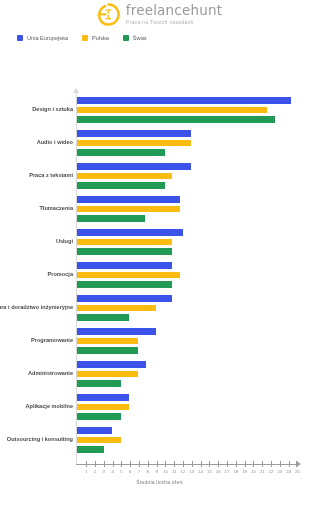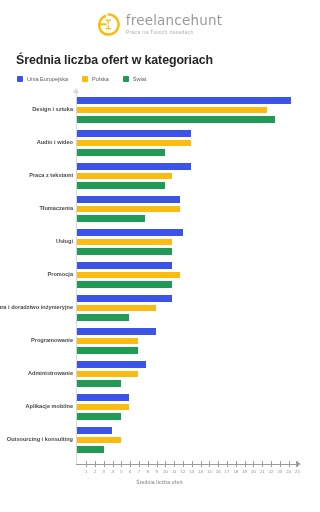--- a/index.html
+++ b/index.html
@@ -8,21 +8,21 @@
     background:#ffffff;
     font-family:"Liberation Sans","DejaVu Sans",sans-serif;
     overflow:hidden;
     position:relative;
   }
   .page{position:relative;width:319px;height:512px;box-sizing:border-box;}
 
   
   .logo-row{
     display:flex;align-items:center;justify-content:center;
-    gap:6px;padding-top:13px;
+    gap:6px;padding-top:3px;
   }
   .logo-mark{
     width:23px;height:23px;position:relative;flex:0 0 auto;
   }
   .logo-mark svg{display:block;}
   .logo-text{display:flex;flex-direction:column;line-height:1;}
   .logo-name{
     font-size:13.5px;color:#9a9a9a;letter-spacing:.2px;
     font-family:"DejaVu Sans",sans-serif;
   }
@@ -111,21 +111,20 @@
         <rect x="21.2" y="24" width="2.6" height="7" fill="#fbbc12"></rect>
         <rect x="17" y="30" width="11" height="2.6" fill="#fbbc12"></rect>
       </svg>
     </div>
     <div class="logo-text">
       <span class="logo-name">freelancehunt</span>
       <span class="logo-tag">Praca na Twoich zasadach</span>
     </div>
   </div>
 
-  <div class="chart-title">Średnia liczba ofert w kategoriach</div>
 
   <div class="legend">
     <div class="legend-item">
       <span class="legend-swatch" style="background:#3b53e8"></span>
       <span class="legend-label">Unia Europejska</span>
     </div>
     <div class="legend-item">
       <span class="legend-swatch" style="background:#fbbc12"></span>
       <span class="legend-label">Polska</span>
     </div>

